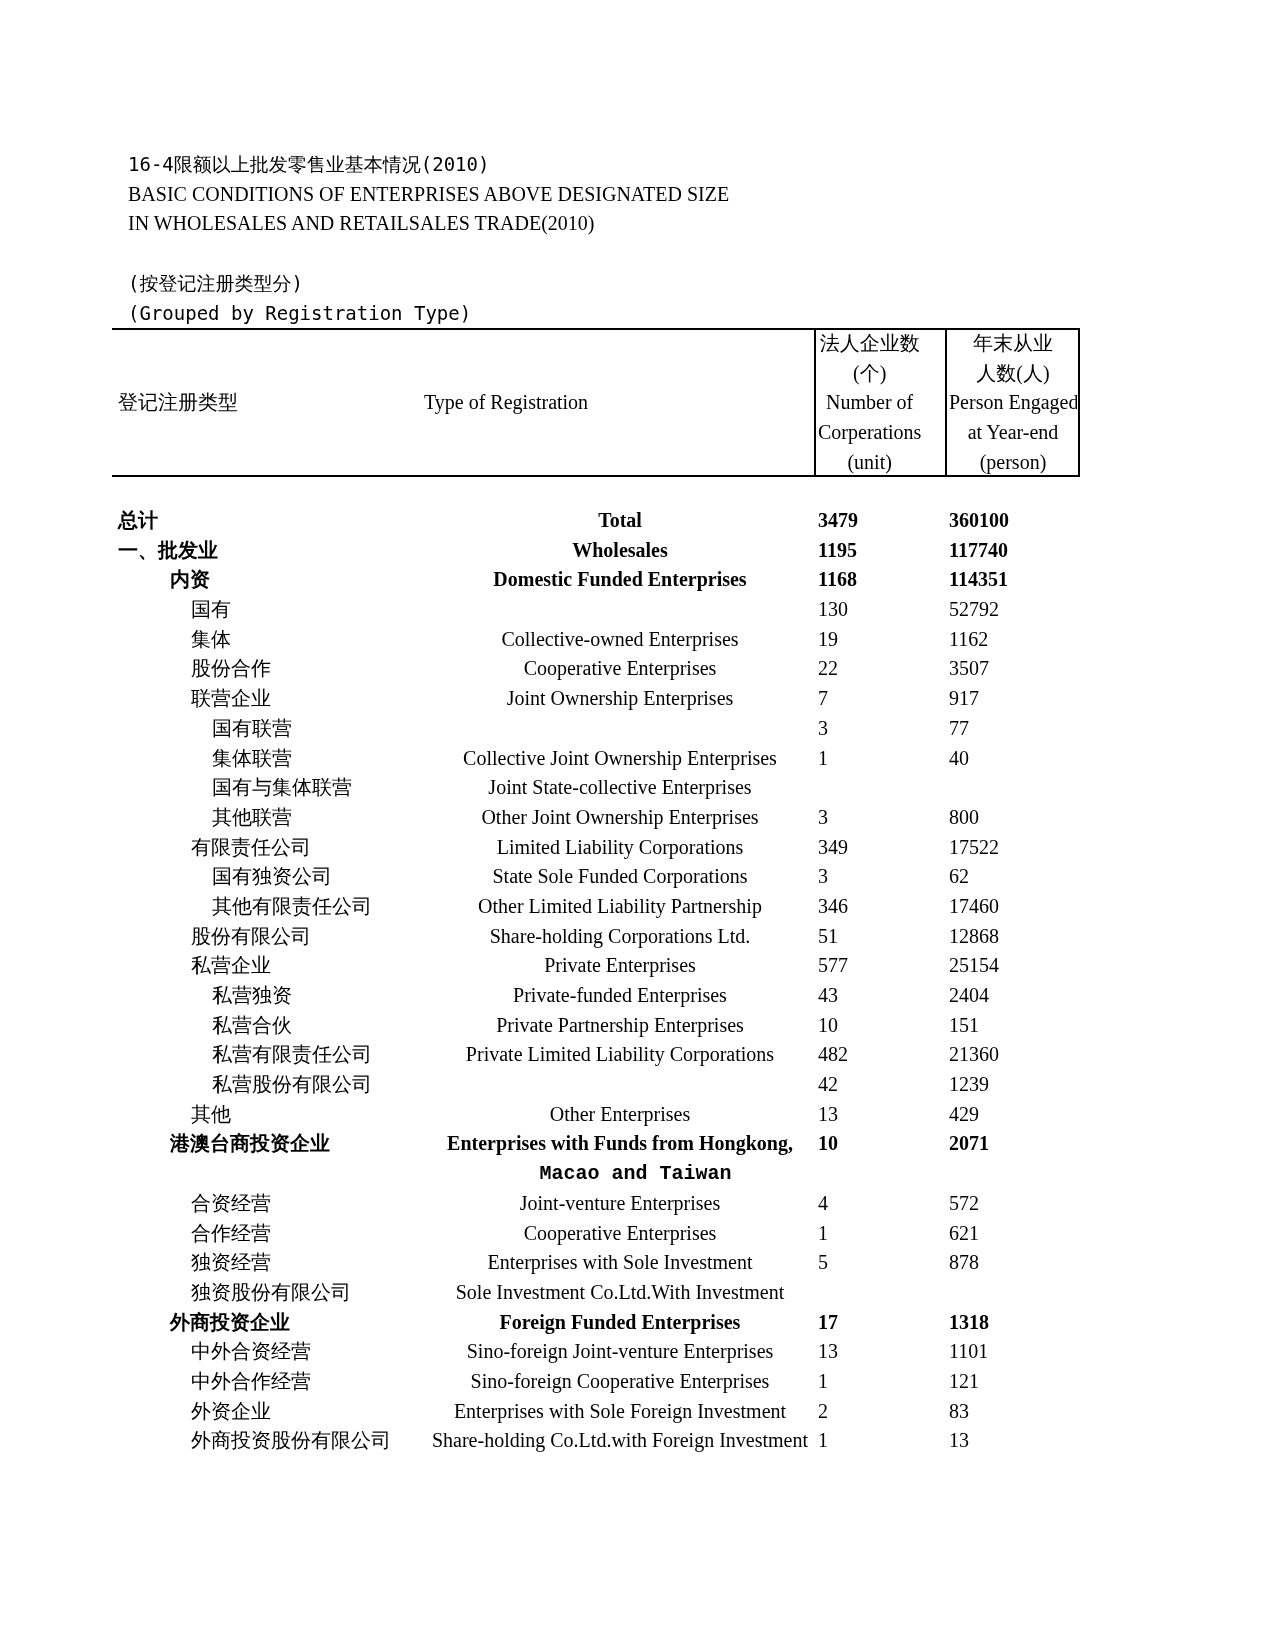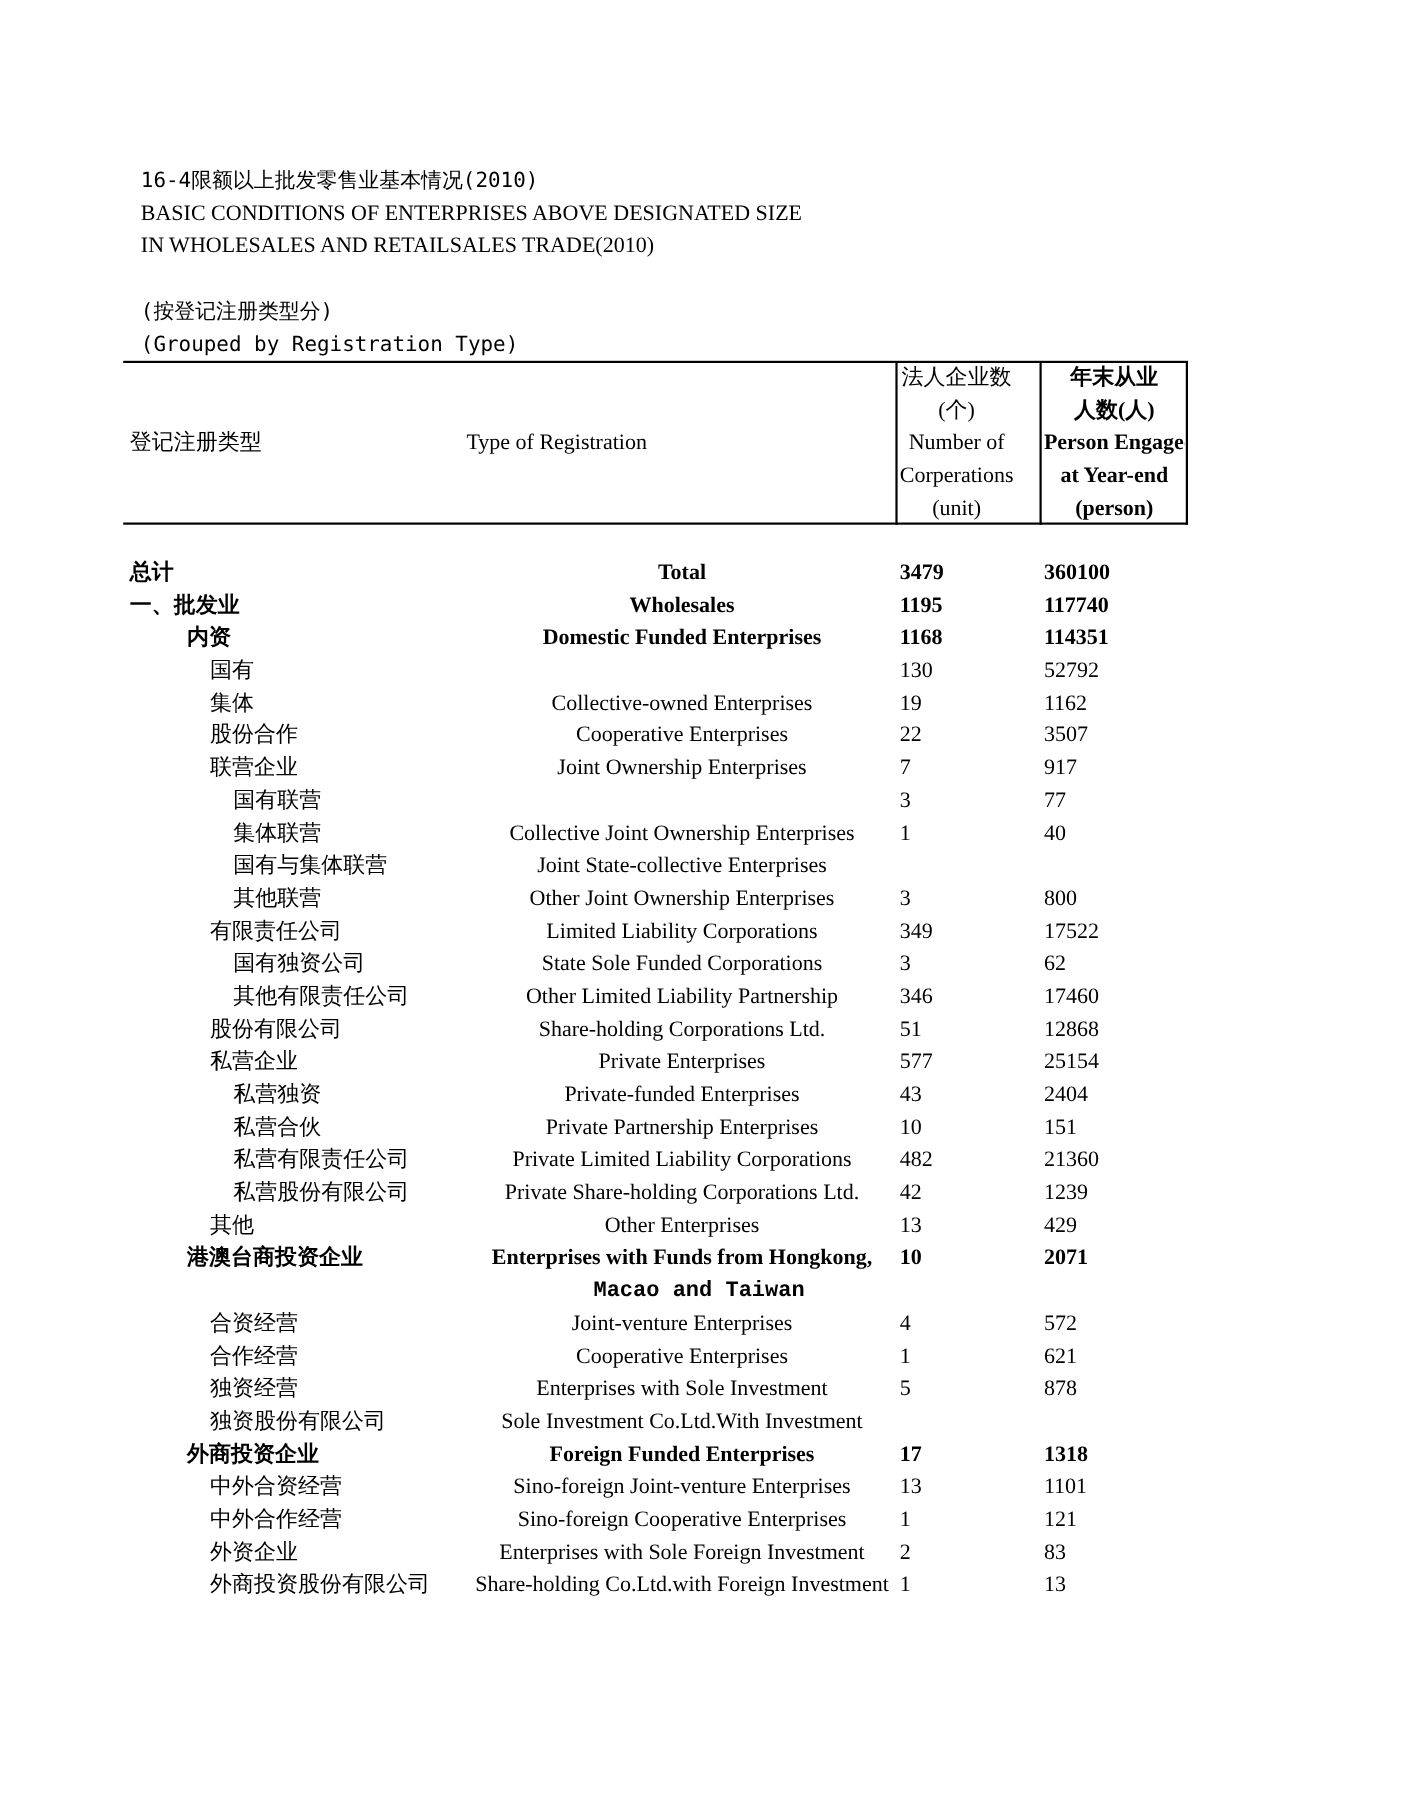--- a/index.html
+++ b/index.html
@@ -18,21 +18,21 @@
   #rule-bottom { top: 475px; height: 2px; }
   .vrule { position: absolute; top: 329px; height: 148px; width: 2px; background: #000; }
   #v1 { left: 814px; }
   #v2 { left: 945px; }
   #v3 { left: 1078px; }
 
   .hdr { position: absolute; white-space: nowrap; line-height: 29.7px; }
   #h-cn { left: 118px; top: 388px; }
   #h-en { left: 424px; top: 388px; }
   #h-c3 { left: 818px; top: 329px; }
-  #h-c4 { left: 949px; top: 329px; width: 128px; overflow: hidden; font-weight: bold; }
+  #h-c4 { left: 949px; top: 329px; width: 128px; overflow: hidden; }
 
   #rows { position: absolute; left: 0; top: 506px; width: 1275px; }
   .row { position: relative; height: 29.7px; line-height: 29.7px; white-space: nowrap; }
   .row.tall { height: 59.4px; }
   .c1 { position: absolute; left: 118px; }
   .c2 { position: absolute; left: 424px; width: 392px; overflow: hidden; }
   .c2 .sub { display: block; padding-left: 31px; font-family: Liberation Mono, monospace; }
   .c3 { position: absolute; left: 818px; }
   .c4 { position: absolute; left: 949px; }
   .bold { font-weight: bold; }
@@ -182,21 +182,20 @@
       <span class="c4">151</span>
     </div>
     <div class="row">
       <span class="c1 i4">私营有限责任公司</span>
       <span class="c2"><span>Private Limited Liability Corporations</span></span>
       <span class="c3">482</span>
       <span class="c4">21360</span>
     </div>
     <div class="row">
       <span class="c1 i4">私营股份有限公司</span>
-      <span class="c2"><span>Private Share-holding Corporations Ltd.</span></span>
       <span class="c3">42</span>
       <span class="c4">1239</span>
     </div>
     <div class="row">
       <span class="c1 i3">其他</span>
       <span class="c2"><span>Other Enterprises</span></span>
       <span class="c3">13</span>
       <span class="c4">429</span>
     </div>
     <div class="row bold tall">

